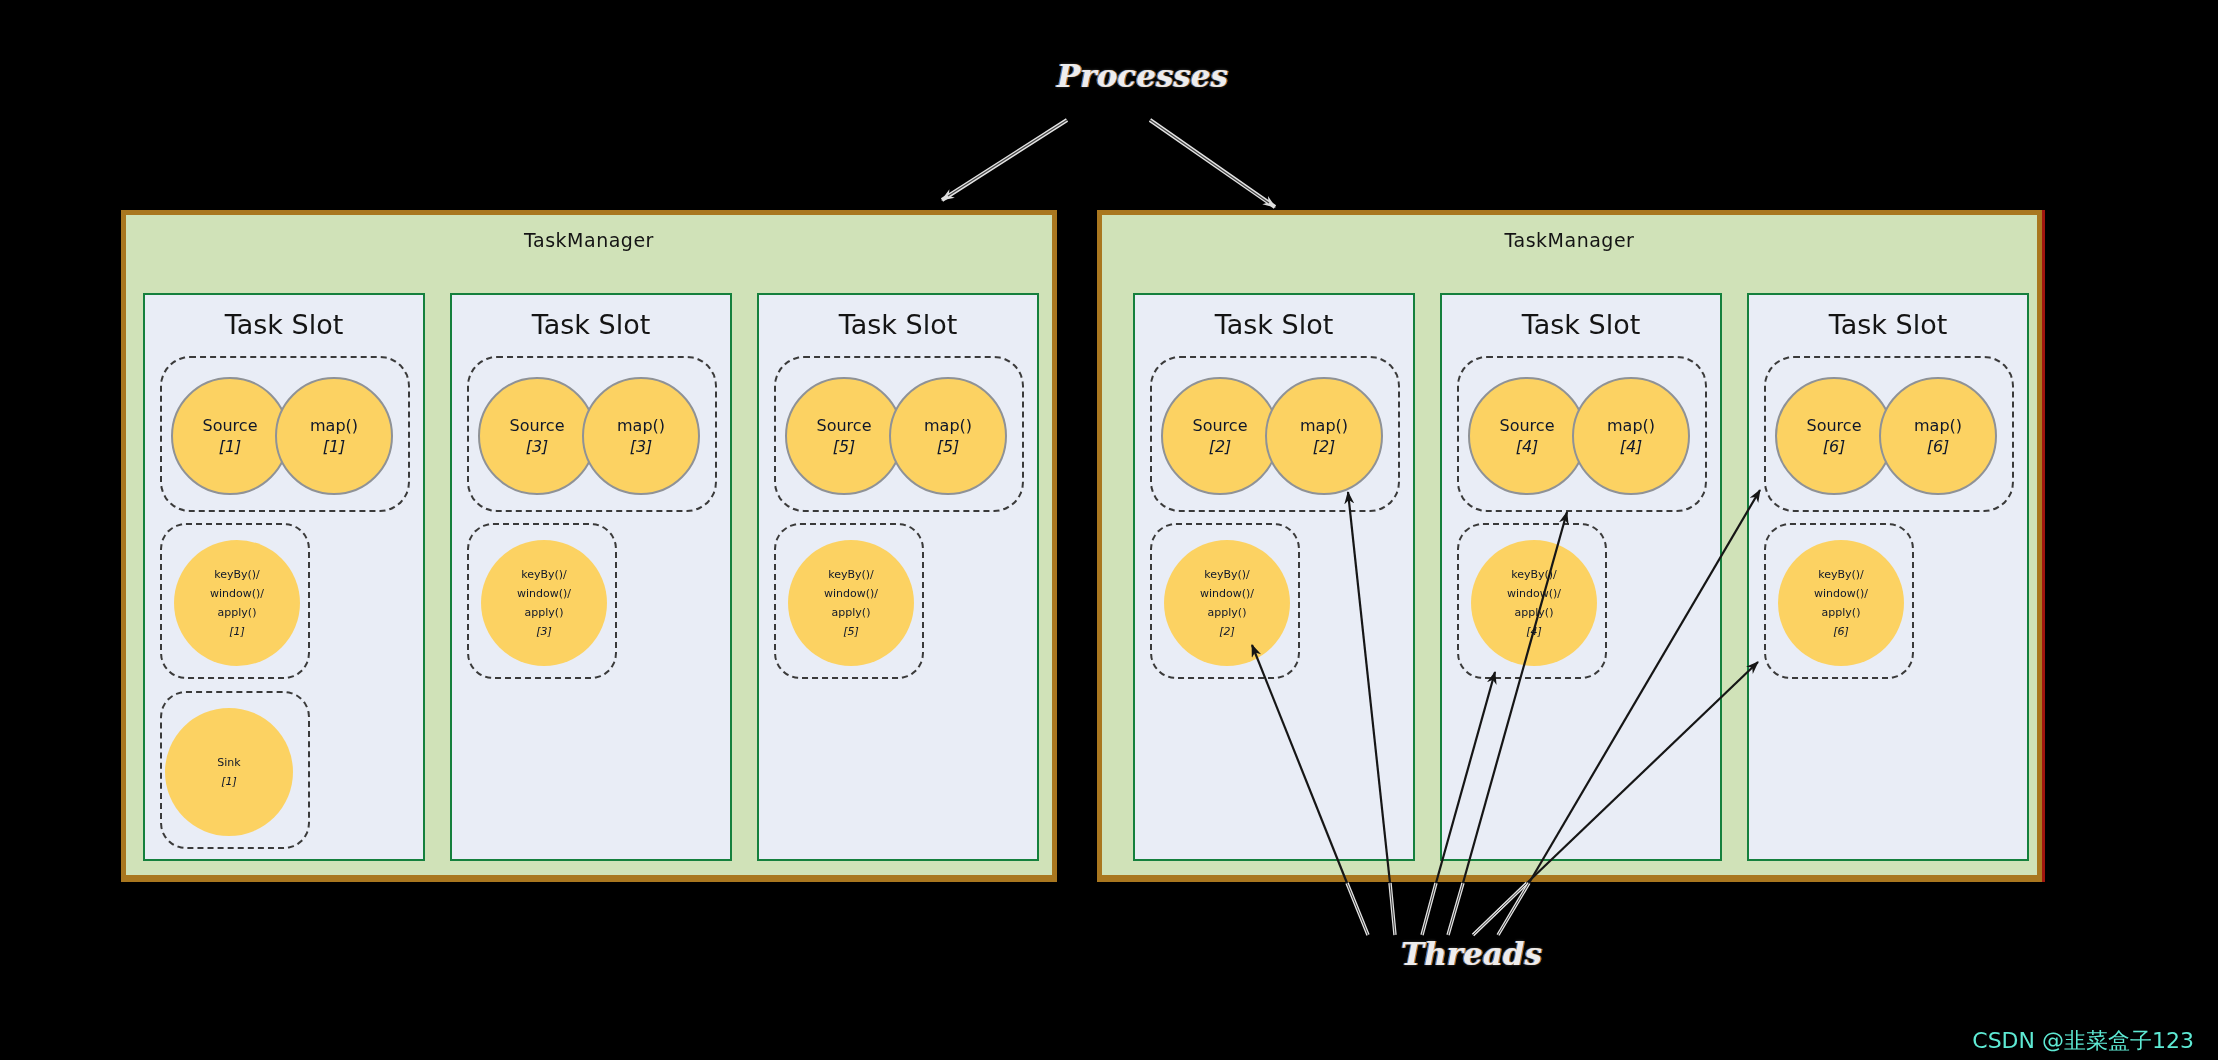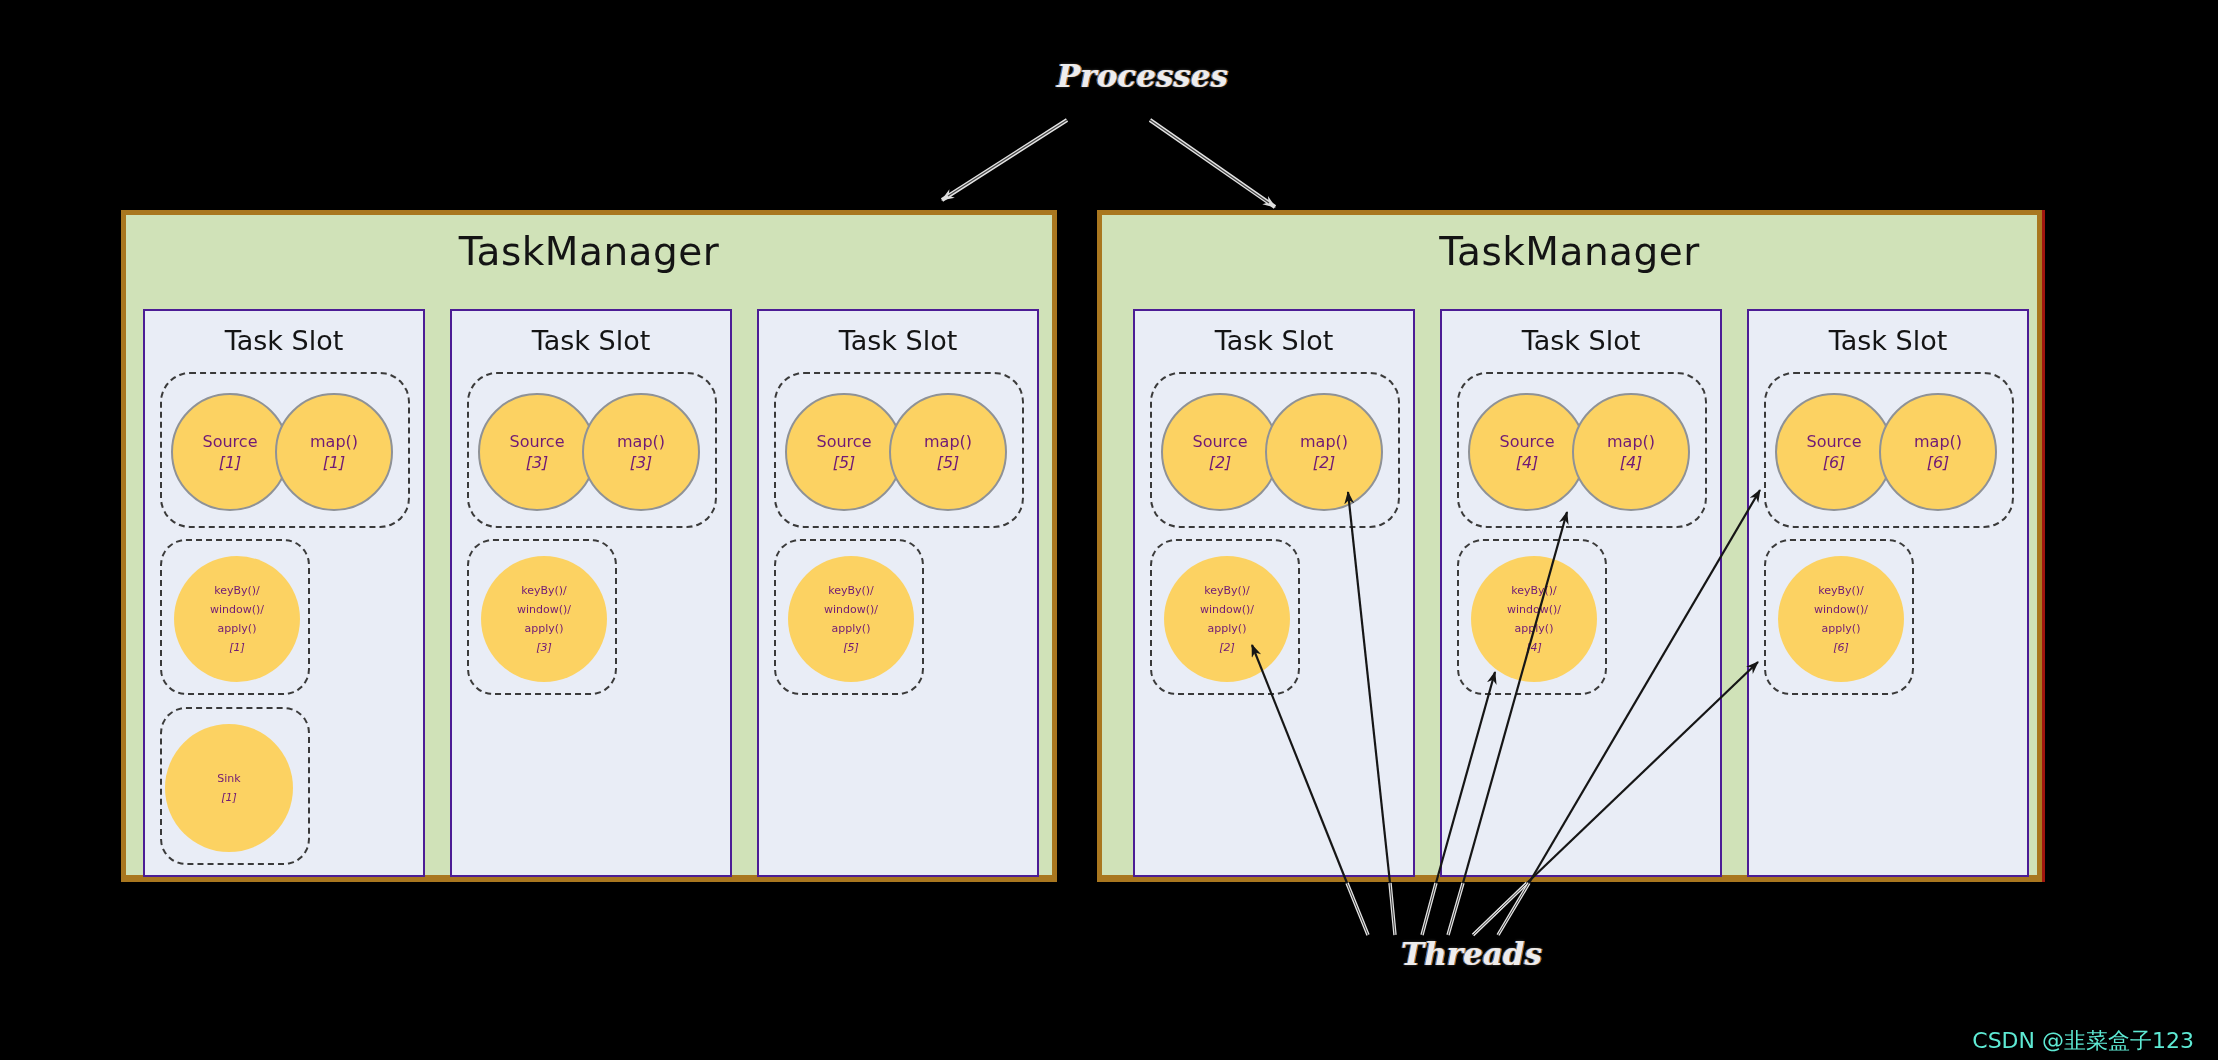--- a/index.html
+++ b/index.html
@@ -1,27 +1,27 @@
 <!DOCTYPE html>
 <html><head>
 <meta charset="utf-8">
 <style>
   html,body{margin:0;padding:0;background:#000;}
   .stage{position:relative;width:2218px;height:1060px;background:#000;overflow:hidden;
          font-family:"DejaVu Sans","Liberation Sans",sans-serif;}
   .tm{position:absolute;background:#d0e2b8;border:5px solid #a9771f;border-bottom-width:7px;
       box-sizing:border-box;}
   .tm.red-edge{box-shadow:3px 0 0 rgba(214,30,20,.75);}
-  .tm-title{text-align:center;font-size:39px;color:#141414;margin-top:14px;letter-spacing:.5px;}
-  .slot{position:absolute;width:282px;height:568px;background:#e9edf6;border:2px solid #4c1d95;
-        box-sizing:border-box;margin-top:16px;}
+  .tm-title{text-align:center;font-size:19px;color:#141414;margin-top:14px;letter-spacing:.5px;}
+  .slot{position:absolute;width:282px;height:568px;background:#e9edf6;border:2px solid #15803d;
+        box-sizing:border-box;}
   .slot-title{text-align:center;font-size:27px;color:#141414;margin-top:14px;}
   .group{position:absolute;border:2.5px dashed #3a3a3a;border-radius:26px;box-sizing:border-box;}
   .circle{position:absolute;border-radius:50%;background:#fcd262;display:flex;flex-direction:column;
-          align-items:center;justify-content:center;text-align:center;color:#701a75;
+          align-items:center;justify-content:center;text-align:center;color:#0f172a;
           font-size:16px;line-height:21px;}
   .circle.bordered{border:2px solid #8f9296;box-sizing:border-box;}
   .circle .num{font-style:italic;}
   .circle.small{font-size:11px;line-height:19px;}
   .big-label{position:absolute;width:220px;text-align:right;font-family:"DejaVu Serif","Liberation Serif",serif;
              font-style:italic;font-weight:bold;font-size:31px;color:#ededed;
              text-shadow:1.2px 0 0 rgba(255,150,40,.75),-1.2px 0 0 rgba(90,160,255,.75),0 0 3px rgba(255,255,255,.25);}
   .watermark{position:absolute;right:24px;top:1026px;color:#5eead4;font-size:22px;
              font-family:"DejaVu Sans","Liberation Sans",sans-serif;}
   svg.overlay{position:absolute;left:0;top:0;pointer-events:none;}

